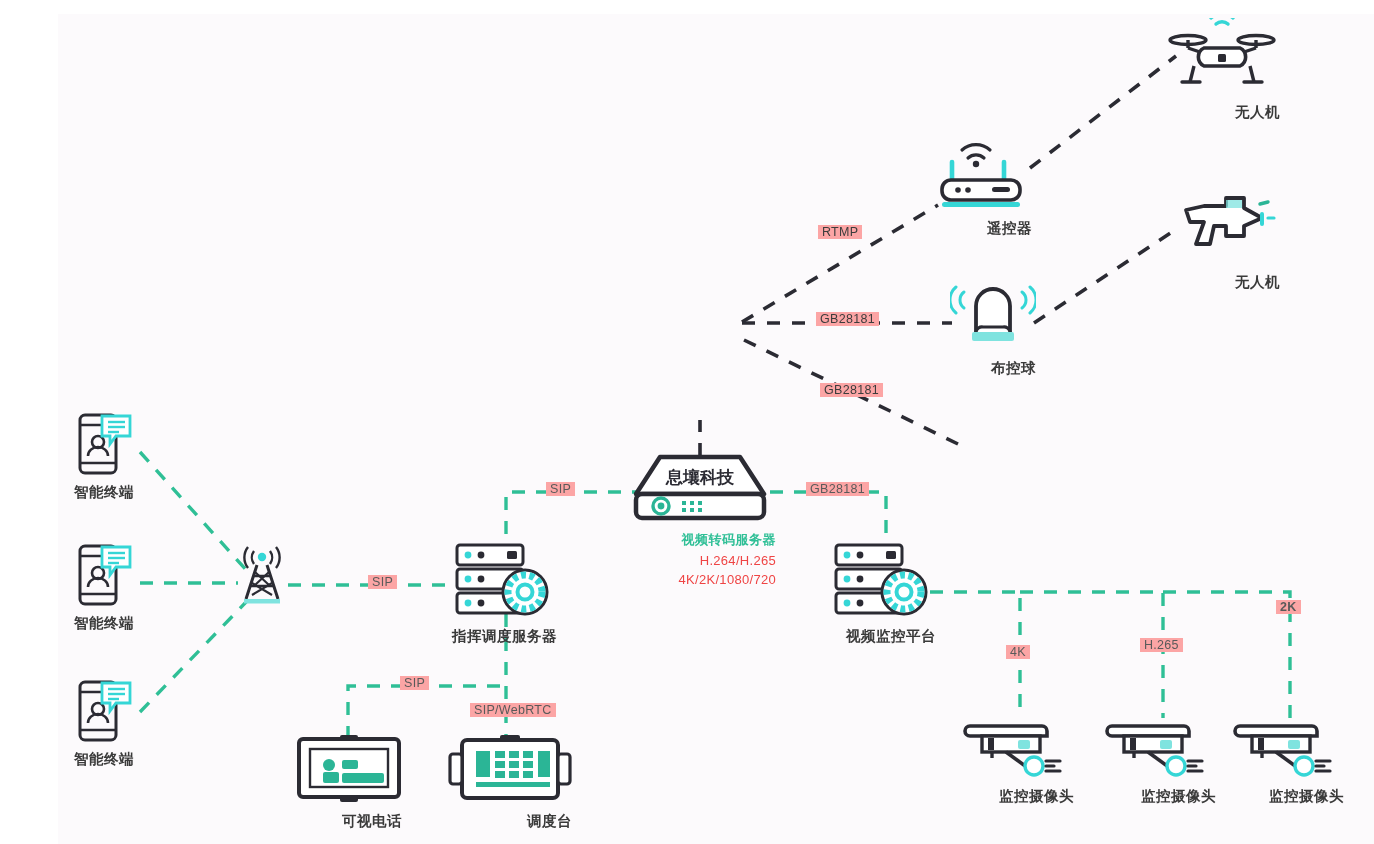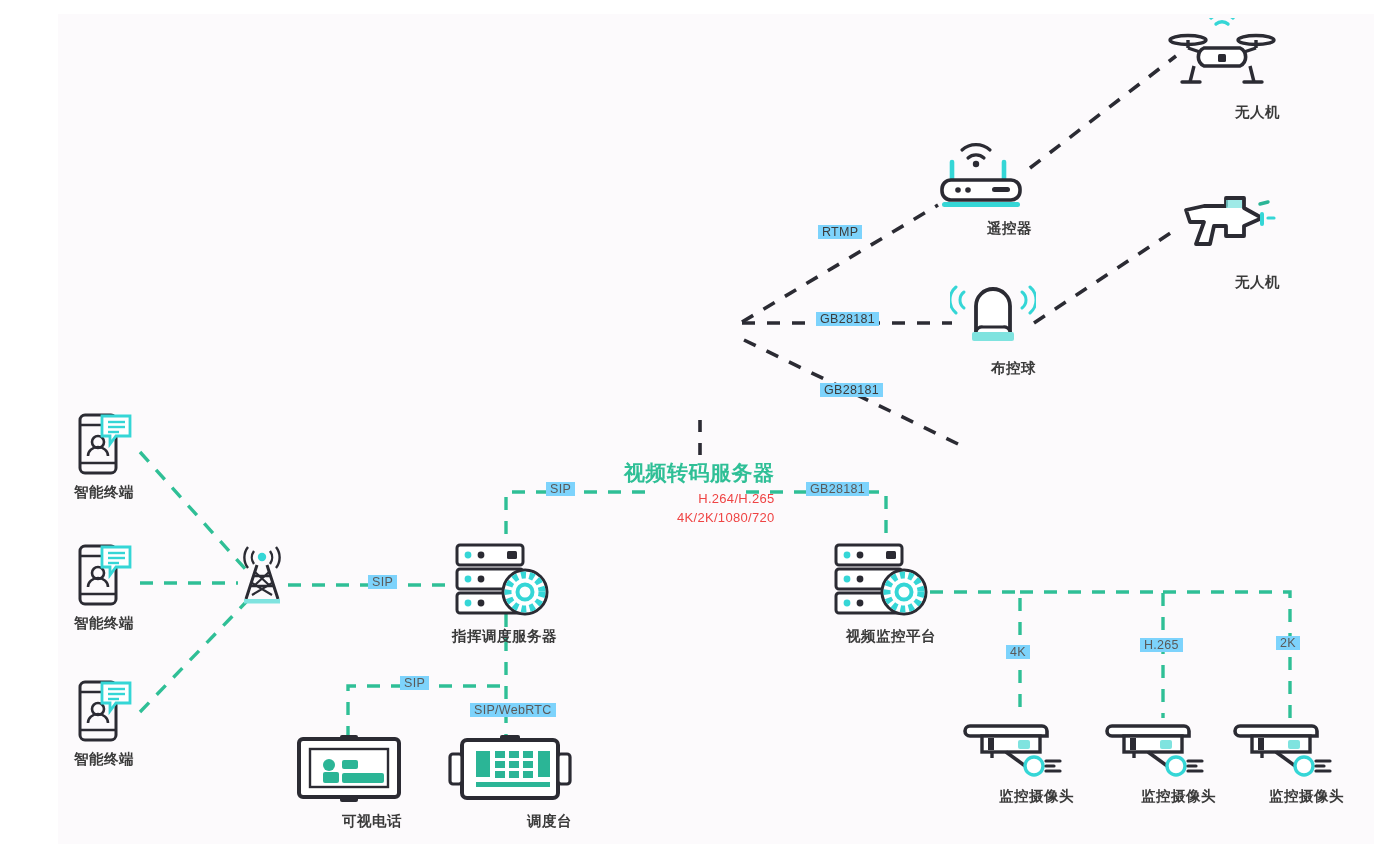--- a/index.html
+++ b/index.html
@@ -3,23 +3,23 @@
 <meta charset="utf-8">
 <style>
   html,body{margin:0;padding:0;background:#ffffff;}
   body{font-family:"Liberation Sans","DejaVu Sans",sans-serif;}
   #stage{position:relative;width:1374px;height:844px;background:#ffffff;overflow:hidden;}
   #canvas{position:absolute;left:58px;top:14px;width:1316px;height:830px;background:#fcfafc;}
   svg.links{position:absolute;left:0;top:0;width:1374px;height:844px;pointer-events:none;}
   .node{position:absolute;display:flex;flex-direction:column;align-items:flex-end;}
   .node .ico{display:flex;align-items:center;justify-content:center;}
   .lbl{margin-top:7px;font-size:14.5px;font-weight:bold;color:#3a3a3a;white-space:nowrap;letter-spacing:.5px;}
-  .lbl.teal{color:#2fbf96;font-size:21px;}
+  .lbl.teal{color:#2fbf96;font-size:13px;}
   .sub{font-size:13px;color:#ef4444;white-space:nowrap;margin-top:4px;letter-spacing:.3px;}
-  .elabel{position:absolute;font-size:12.5px;color:#5a5a5a;background:#7dd3fc;padding:0 4px;white-space:nowrap;letter-spacing:.3px;}
+  .elabel{position:absolute;font-size:12.5px;color:#5a5a5a;background:#fca5a5;padding:0 4px;white-space:nowrap;letter-spacing:.3px;}
   .elabel.dark{color:#3c3c3c;}
 </style>
 </head>
 <body>
 
 <div id="stage">
   <div id="canvas"></div>
 
   <svg class="links" viewBox="0 0 1374 844">
 
@@ -57,21 +57,21 @@
   <div class="elabel dark" style="left:818px;top:225px;">RTMP</div>
   <div class="elabel dark" style="left:816px;top:312px;">GB28181</div>
   <div class="elabel dark" style="left:820px;top:383px;">GB28181</div>
   <div class="elabel" style="left:806px;top:482px;">GB28181</div>
   <div class="elabel" style="left:546px;top:482px;">SIP</div>
   <div class="elabel" style="left:368px;top:575px;">SIP</div>
   <div class="elabel" style="left:400px;top:676px;">SIP</div>
   <div class="elabel" style="left:470px;top:703px;">SIP/WebRTC</div>
   <div class="elabel" style="left:1006px;top:638px;margin-top:7px;">4K</div>
   <div class="elabel" style="left:1140px;top:638px;">H.265</div>
-  <div class="elabel" style="left:1276px;top:636px;">2K</div>
+  <div class="elabel" style="left:1276px;top:600px;font-weight:bold;">2K</div>
 
   <div class="node" style="left:74px;top:412px;">
     <div class="ico">
       <svg width="58" height="64" viewBox="0 0 58 64">
         <rect x="4" y="3" width="36" height="58" rx="5" fill="none" stroke="#2b2b33" stroke-width="3"></rect>
         <line x1="4" y1="13" x2="40" y2="13" stroke="#2b2b33" stroke-width="2.4"></line>
         <line x1="4" y1="51" x2="40" y2="51" stroke="#2b2b33" stroke-width="2.4"></line>
         <circle cx="22" cy="30" r="6" fill="none" stroke="#2b2b33" stroke-width="2.6"></circle>
         <path d="M12,44 a10,9 0 0 1 20,0" fill="none" stroke="#2b2b33" stroke-width="2.6"></path>
         <path d="M26,4 h28 v20 h-14 l-6,8 v-8 h-8 z" fill="#ffffff" stroke="#35d6d6" stroke-width="2.8"></path>
@@ -189,20 +189,37 @@
           <rect x="75" y="36" width="10" height="7" fill="#2bb596"></rect>
         <rect x="90" y="16" width="12" height="26" fill="#2bb596"></rect>
         <rect x="28" y="47" width="74" height="5" fill="#2bb596"></rect>
         <rect x="52" y="0" width="20" height="6" rx="2" fill="#2b2b33"></rect>
       </svg>
     </div>
     <div class="lbl">调度台</div>
   </div>
 
   <div class="node" style="left:624px;top:452px;">
+    <div class="ico">
+      <svg width="152" height="72" viewBox="0 0 152 72">
+        <path d="M36,5 L116,5 L140,42 L12,42 Z" fill="#fff" stroke="#2b2b33" stroke-width="4.5" stroke-linejoin="round"></path>
+        <rect x="12" y="42" width="128" height="24" rx="6" fill="#fff" stroke="#2b2b33" stroke-width="4.5"></rect>
+        <circle cx="37" cy="54" r="8" fill="none" stroke="#2bb596" stroke-width="3.4"></circle>
+        <circle cx="37" cy="54" r="3.4" fill="#2bb596"></circle>
+        <g fill="#2bb596">
+          <rect x="58" y="49" width="4" height="4"></rect>
+            <rect x="66" y="49" width="4" height="4"></rect>
+            <rect x="74" y="49" width="4" height="4"></rect>
+          <rect x="58" y="56" width="4" height="4"></rect>
+            <rect x="66" y="56" width="4" height="4"></rect>
+            <rect x="74" y="56" width="4" height="4"></rect>
+        </g>
+        <text x="76" y="31" font-family="'Liberation Sans',sans-serif" font-size="17" font-weight="bold" fill="#2b2b33" text-anchor="middle">息壤科技</text>
+      </svg>
+    </div>
     <div class="lbl teal">视频转码服务器</div>
     <div class="sub">H.264/H.265</div>
     <div class="sub">4K/2K/1080/720</div>
   </div>
 
 
   <div class="node" style="left:832px;top:542px;">
     <div class="ico">
       <svg width="104" height="78" viewBox="0 0 104 78">
         <rect x="4" y="3" width="66" height="20" rx="3" fill="#fff" stroke="#2b2b33" stroke-width="3"></rect>

